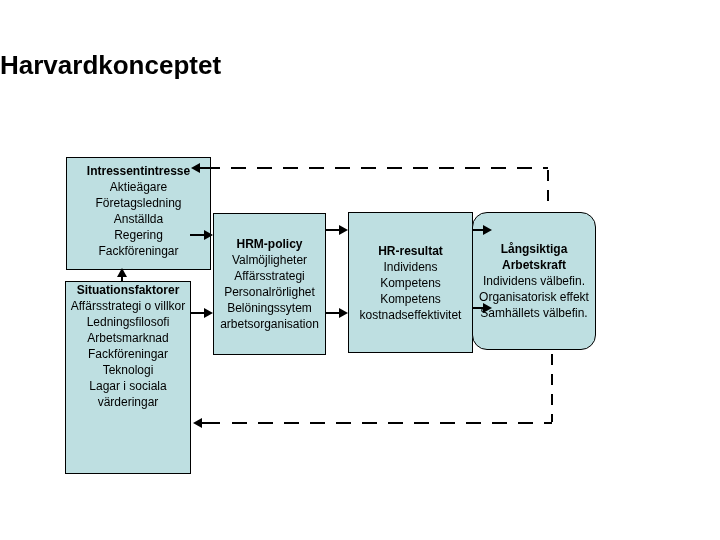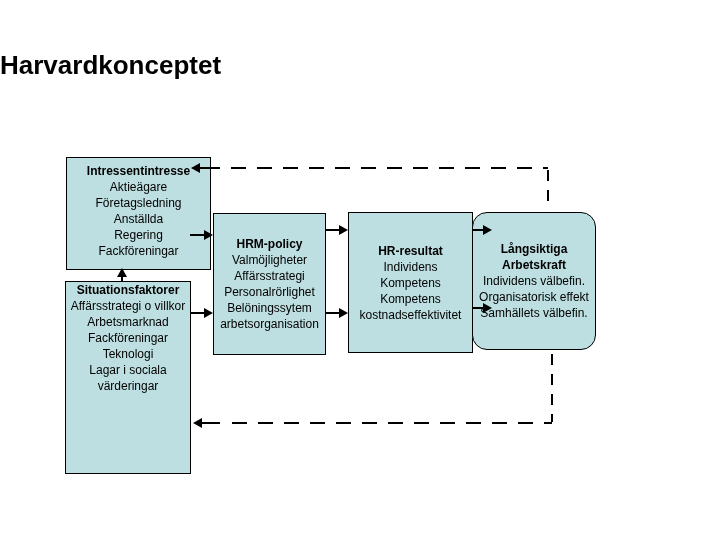--- a/index.html
+++ b/index.html
@@ -65,20 +65,21 @@
     <div class="box-line">Aktieägare</div>
     <div class="box-line">Företagsledning</div>
     <div class="box-line">Anställda</div>
     <div class="box-line">Regering</div>
     <div class="box-line">Fackföreningar</div>
   </div>
 
   <div class="box box-b">
     <div class="box-line box-title">Situationsfaktorer</div>
     <div class="box-line">Affärsstrategi o villkor</div>
+    <div class="box-line">Ledningsfilosofi</div>
     <div class="box-line">Arbetsmarknad</div>
     <div class="box-line">Fackföreningar</div>
     <div class="box-line">Teknologi</div>
     <div class="box-line">Lagar i sociala</div>
     <div class="box-line">värderingar</div>
   </div>
 
   <div class="box box-c">
     <div class="box-line box-title">HRM-policy</div>
     <div class="box-line">Valmöjligheter</div>

